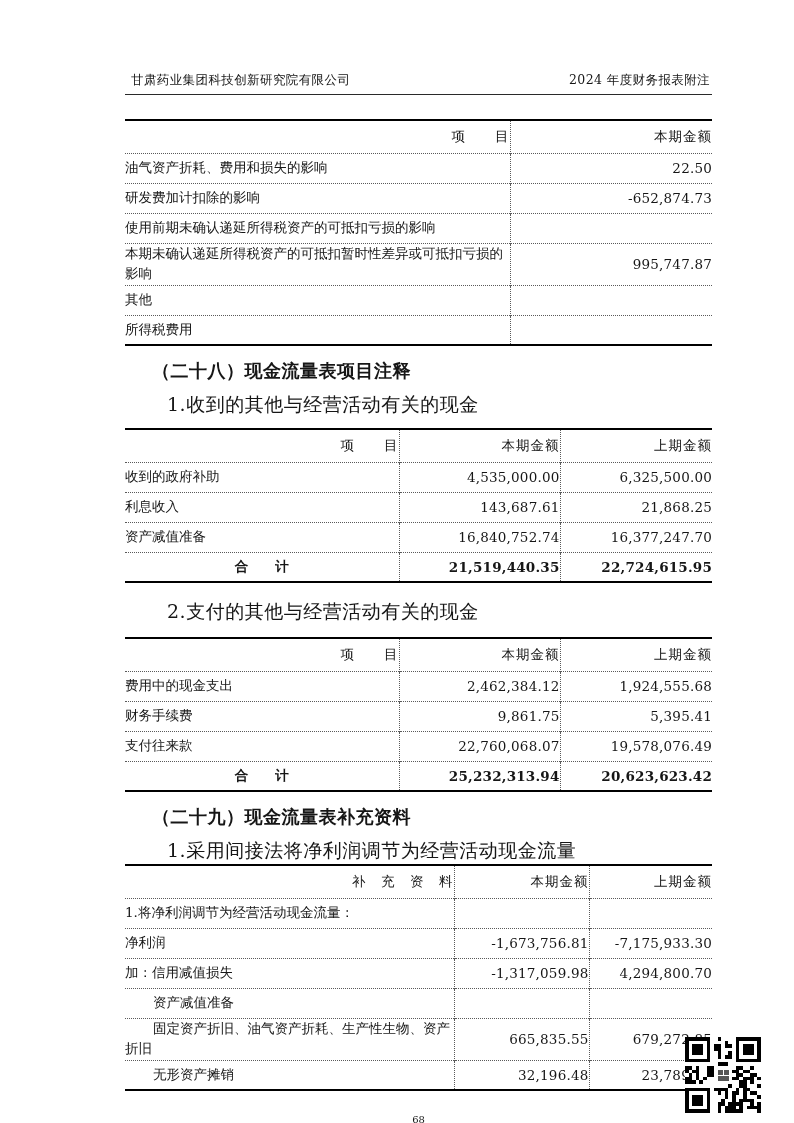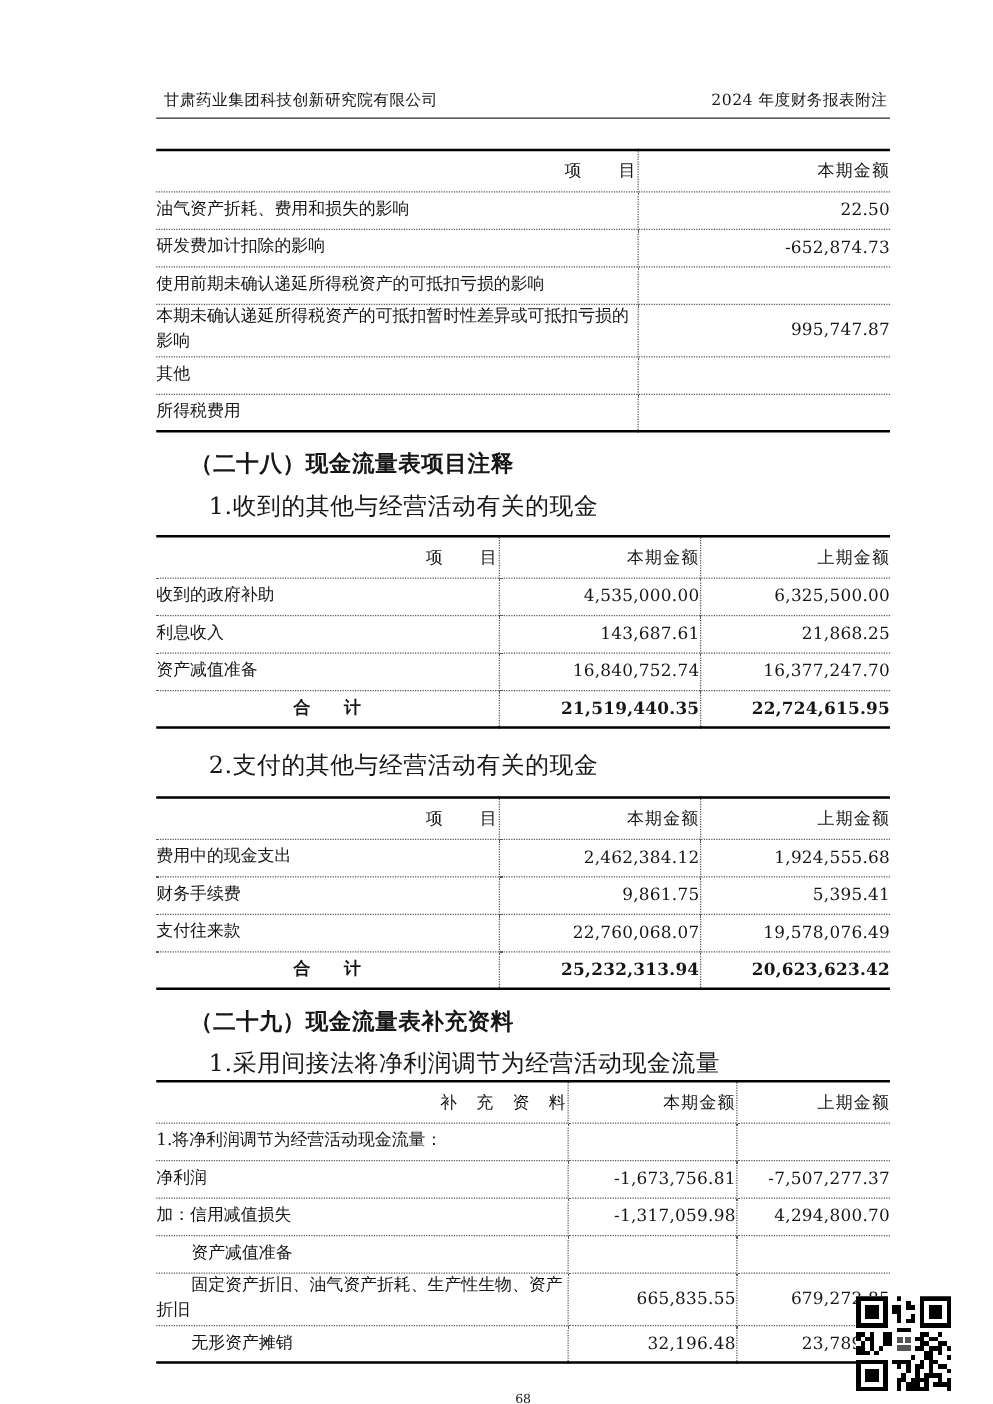--- a/index.html
+++ b/index.html
@@ -186,21 +186,21 @@
       <th class="colhead v">上期金额</th>
     </tr>
     <tr>
       <td class="item">1.将净利润调节为经营活动现金流量：</td>
       <td class="num v"></td>
       <td class="num v"></td>
     </tr>
     <tr>
       <td class="item">净利润</td>
       <td class="num v">-1,673,756.81</td>
-      <td class="num v">-7,507,277.37</td>
+      <td class="num v">-7,175,933.30</td>
     </tr>
     <tr>
       <td class="item">加：信用减值损失</td>
       <td class="num v">-1,317,059.98</td>
       <td class="num v">4,294,800.70</td>
     </tr>
     <tr>
       <td class="item ind">资产减值准备</td>
       <td class="num v"></td>
       <td class="num v"></td>

